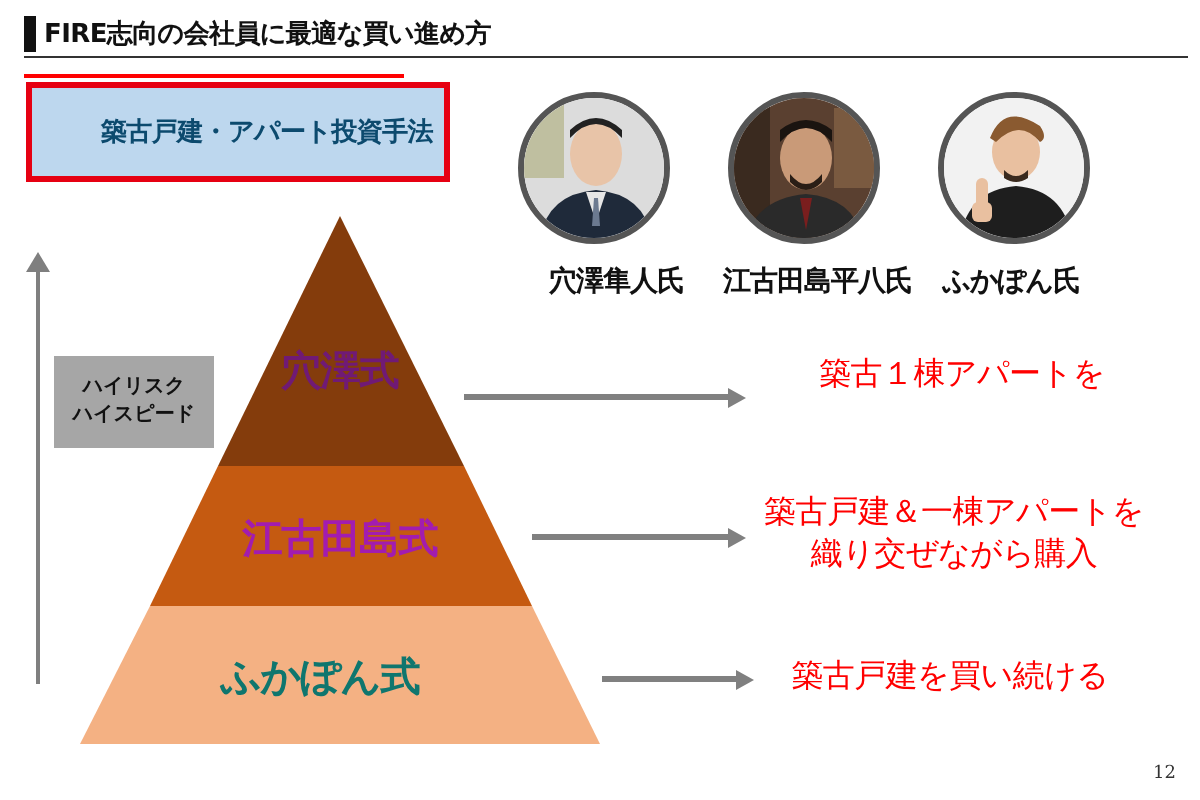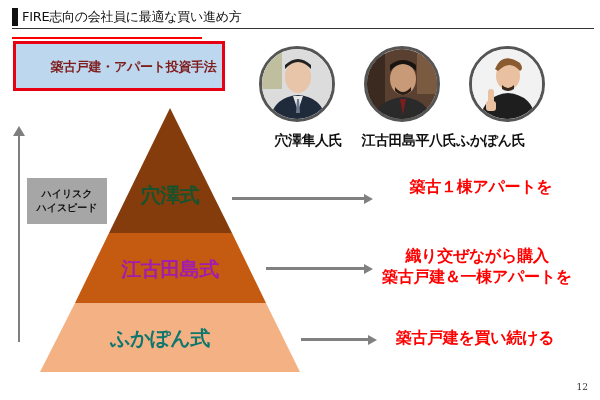--- a/index.html
+++ b/index.html
@@ -1,35 +1,35 @@
 <!DOCTYPE html>
 <html><head>
 <meta charset="utf-8">
 <style>
   html, body { margin:0; padding:0; }
   body { width:600px; height:400px; position:relative; background:#ffffff; overflow:hidden;
          font-family:"DejaVu Sans", "Liberation Sans", sans-serif; }
   .abs { position:absolute; }
   .title-bar { left:12px; top:6px; width:582px; height:22px; border-bottom:1px solid #333; }
   .title-mark { left:0; top:2px; width:6px; height:18px; background:#111; }
-  .title-text { left:10px; top:2px; font-size:13px; font-weight:normal; color:#111; white-space:nowrap; letter-spacing:-0.3px; }
+  .title-text { left:10px; top:2px; font-size:13px; font-weight:bold; color:#111; white-space:nowrap; letter-spacing:-0.3px; }
   .red-underline { left:12px; top:37px; width:190px; height:2px; background:#ff0000; }
   .subtitle-box { left:13px; top:41px; width:212px; height:50px; background:#bdd7ee; border:3px solid #e60012; box-sizing:border-box;
                   display:flex; flex-direction:column; align-items:center; justify-content:center; }
-  .subtitle-box span { font-size:13px; font-weight:bold; color:#7f1d1d; line-height:17px; white-space:nowrap; letter-spacing:-0.3px;margin-left:29px; }
+  .subtitle-box span { font-size:13px; font-weight:bold; color:#0c4a6e; line-height:17px; white-space:nowrap; letter-spacing:-0.3px;margin-left:29px; }
   .avatar { width:76px; height:76px; border-radius:50%; border:3px solid #555; box-sizing:border-box; overflow:hidden; }
   .person-name { font-size:14px; font-weight:bold; color:#111; white-space:nowrap; text-align:right; letter-spacing:-0.5px; }
   .axis-line { left:18px; top:135px; width:2px; height:207px; background:#7f7f7f; }
   .axis-arrow { left:13px; top:126px; width:0; height:0; border-left:6px solid transparent; border-right:6px solid transparent; border-bottom:10px solid #7f7f7f; }
   .risk-box { left:27px; top:178px; width:80px; height:46px; background:#a6a6a6; display:flex; flex-direction:column; align-items:center; justify-content:center; }
   .risk-box span { font-size:10px; font-weight:bold; color:#111; line-height:14px; white-space:nowrap; }
   .tier-label { font-size:20px; font-weight:bold; white-space:nowrap; text-align:center; letter-spacing:-0.5px; }
   .arrow-line { height:3px; background:#808080; }
   .arrow-head { width:0; height:0; border-top:5px solid transparent; border-bottom:5px solid transparent; border-left:9px solid #808080; }
-  .desc { color:#ff0000; font-weight:bold; font-size:16px; line-height:21px; text-align:center; white-space:nowrap; letter-spacing:-0.3px; }
+  .desc { color:#ff0000; font-weight:normal; font-size:16px; line-height:21px; text-align:center; white-space:nowrap; letter-spacing:-0.3px; }
   .page-num { right:12px; bottom:8px; font-size:9px; color:#333; font-family:"DejaVu Serif", serif; }
 </style>
 </head>
 <body>
 
 <div class="abs title-bar">
   <div class="abs title-mark"></div>
   <div class="abs title-text">FIRE志向の会社員に最適な買い進め方</div>
 </div>
 <div class="abs red-underline"></div>
@@ -67,49 +67,49 @@
     <ellipse cx="36" cy="27" rx="12" ry="14" fill="#e9c0a0"></ellipse>
     <path d="M23 20 Q30 2 48 14 Q52 20 48 22 Q38 10 26 22 Z" fill="#8a5a30"></path>
     <path d="M30 36 Q36 42 42 36 L42 40 Q36 44 30 40 Z" fill="#3a2a1e"></path>
     <path d="M8 70 Q12 46 36 44 Q60 46 64 70 Z" fill="#1e1e1e"></path>
     <rect x="16" y="40" width="6" height="16" rx="3" fill="#e9c0a0"></rect>
     <rect x="14" y="52" width="10" height="10" rx="3" fill="#e9c0a0"></rect>
   </svg>
 </div>
 <div class="abs person-name" style="left:252px; top:132px; width:90px;">穴澤隼人氏</div>
 <div class="abs person-name" style="left:350px; top:132px; width:106px;">江古田島平八氏</div>
-<div class="abs person-name" style="left:435px; top:132px; width:90px;">ふかぽん氏</div>
+<div class="abs person-name" style="left:450px; top:132px; width:90px;">ふかぽん氏</div>
 
 <div class="abs axis-arrow"></div>
 <div class="abs axis-line"></div>
 <div class="abs risk-box">
   <span>ハイリスク</span>
   <span>ハイスピード</span>
 </div>
 
 <svg class="abs" style="left:0; top:0;" width="600" height="400">
   <polygon points="170,108 232,233 109,233" fill="#843c0c"></polygon>
   <polygon points="109,233 232,233 266,303 75,303" fill="#c55a11"></polygon>
   <polygon points="75,303 266,303 300,372 40,372" fill="#f4b183"></polygon>
 </svg>
-<div class="abs tier-label" style="left:110px; top:182px; width:120px; color:#14532d;font-family:Liberation Mono, monospace;">穴澤式</div>
+<div class="abs tier-label" style="left:110px; top:172px; width:120px; color:#701a75;font-family:Liberation Mono, monospace;">穴澤式</div>
 <div class="abs tier-label" style="left:90px; top:256px; width:160px; color:#a21caf;">江古田島式</div>
 <div class="abs tier-label" style="left:80px; top:325px; width:160px; color:#0f766e;text-align:center;">ふかぽん式</div>
 
 <div class="abs arrow-line" style="left:232px; top:197px; width:133px;"></div>
 <div class="abs arrow-head" style="left:364px; top:194px;"></div>
 <div class="abs arrow-line" style="left:266px; top:267px; width:99px;"></div>
 <div class="abs arrow-head" style="left:364px; top:264px;"></div>
 <div class="abs arrow-line" style="left:301px; top:338px; width:68px;"></div>
 <div class="abs arrow-head" style="left:368px; top:335px;"></div>
 
 <div class="abs desc" style="left:370px; top:176px; width:222px;">
   <div>築古１棟アパートを</div>
 </div>
 <div class="abs desc" style="left:362px; top:245px; width:230px;">
+  <div>築古戸建＆一棟アパートを</div>
   <div>織り交ぜながら購入</div>
-  <div>築古戸建＆一棟アパートを</div>
 </div>
 <div class="abs desc" style="left:380px; top:327px; width:190px;">
   <div>築古戸建を買い続ける</div>
 </div>
 
 <div class="abs page-num">12</div>
 
 </body></html>

